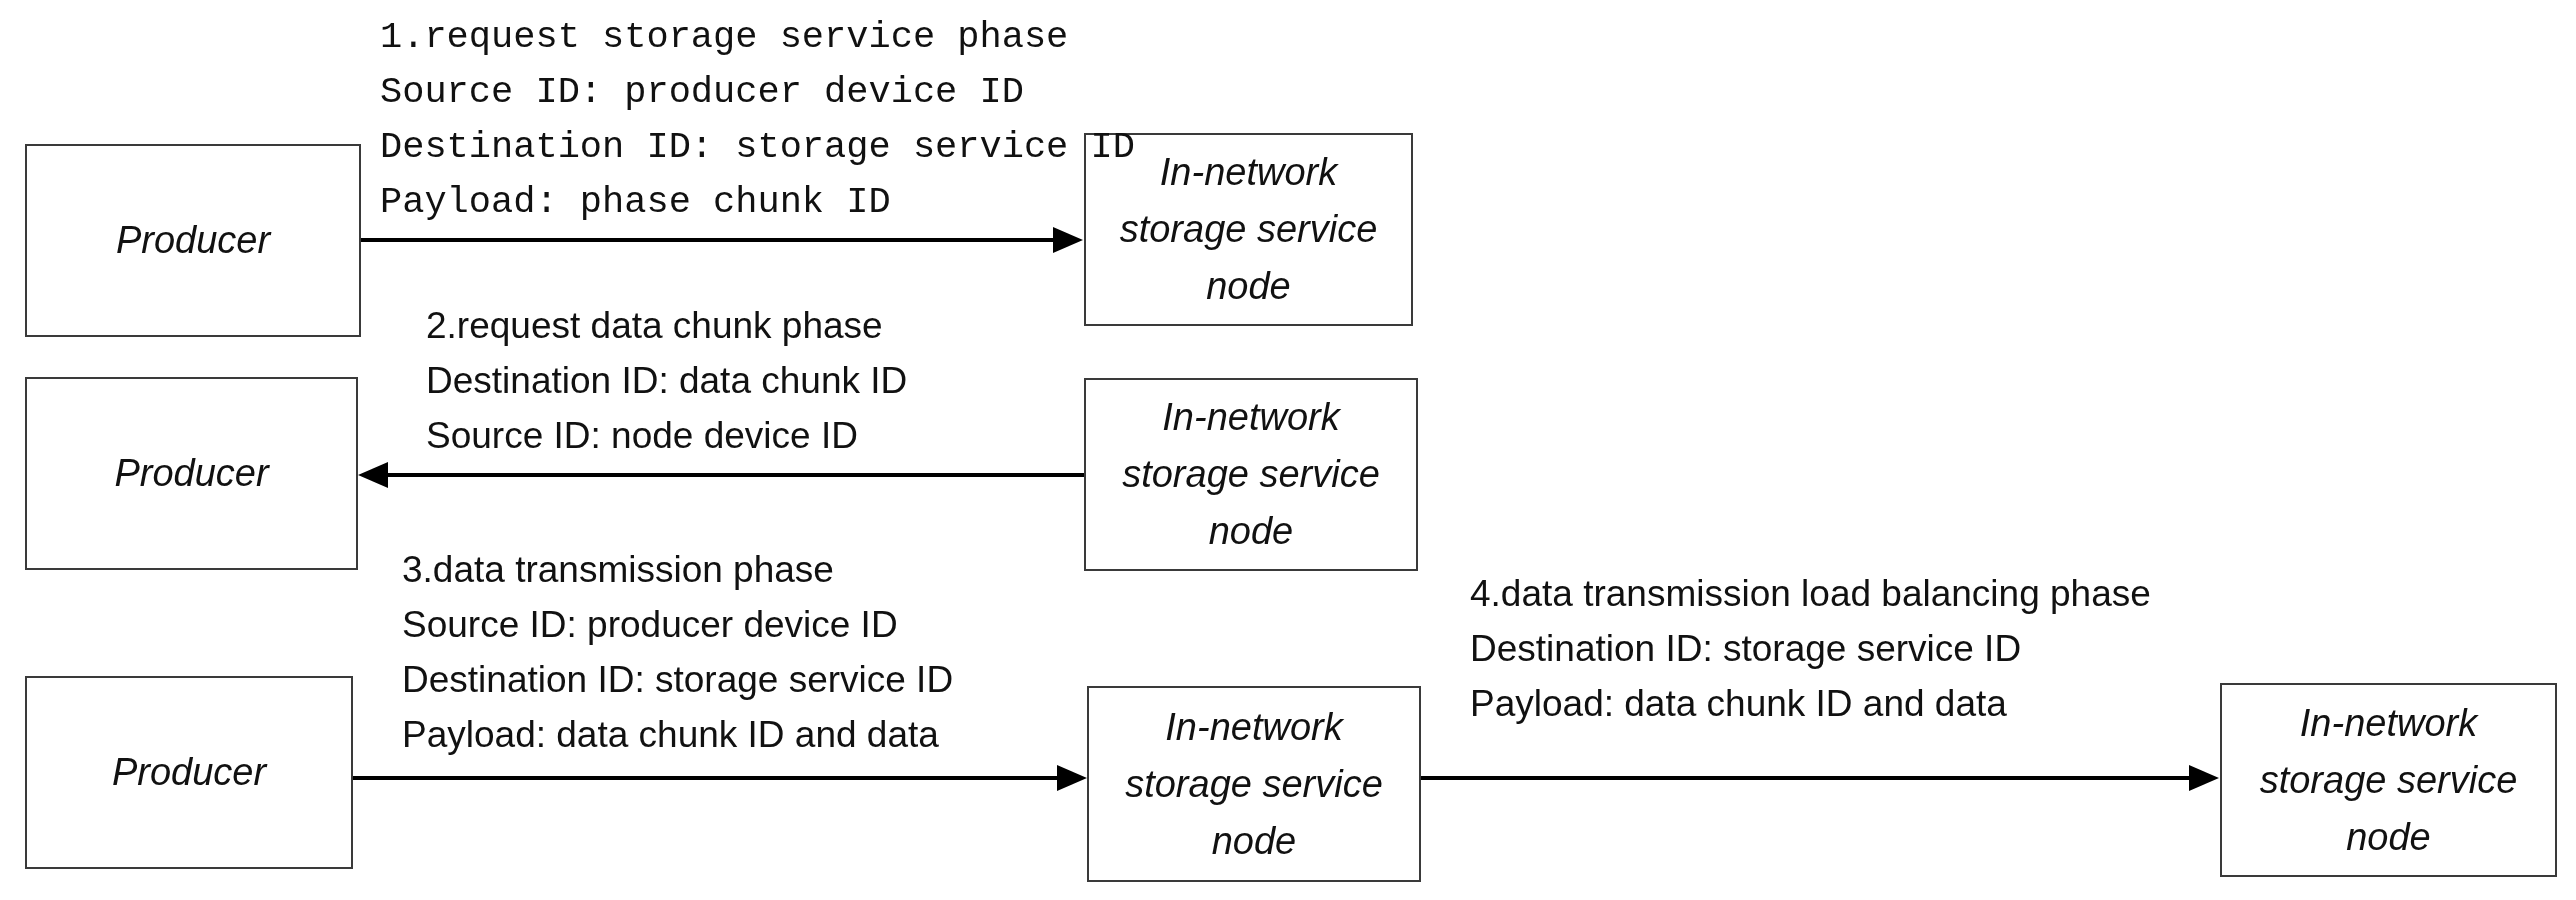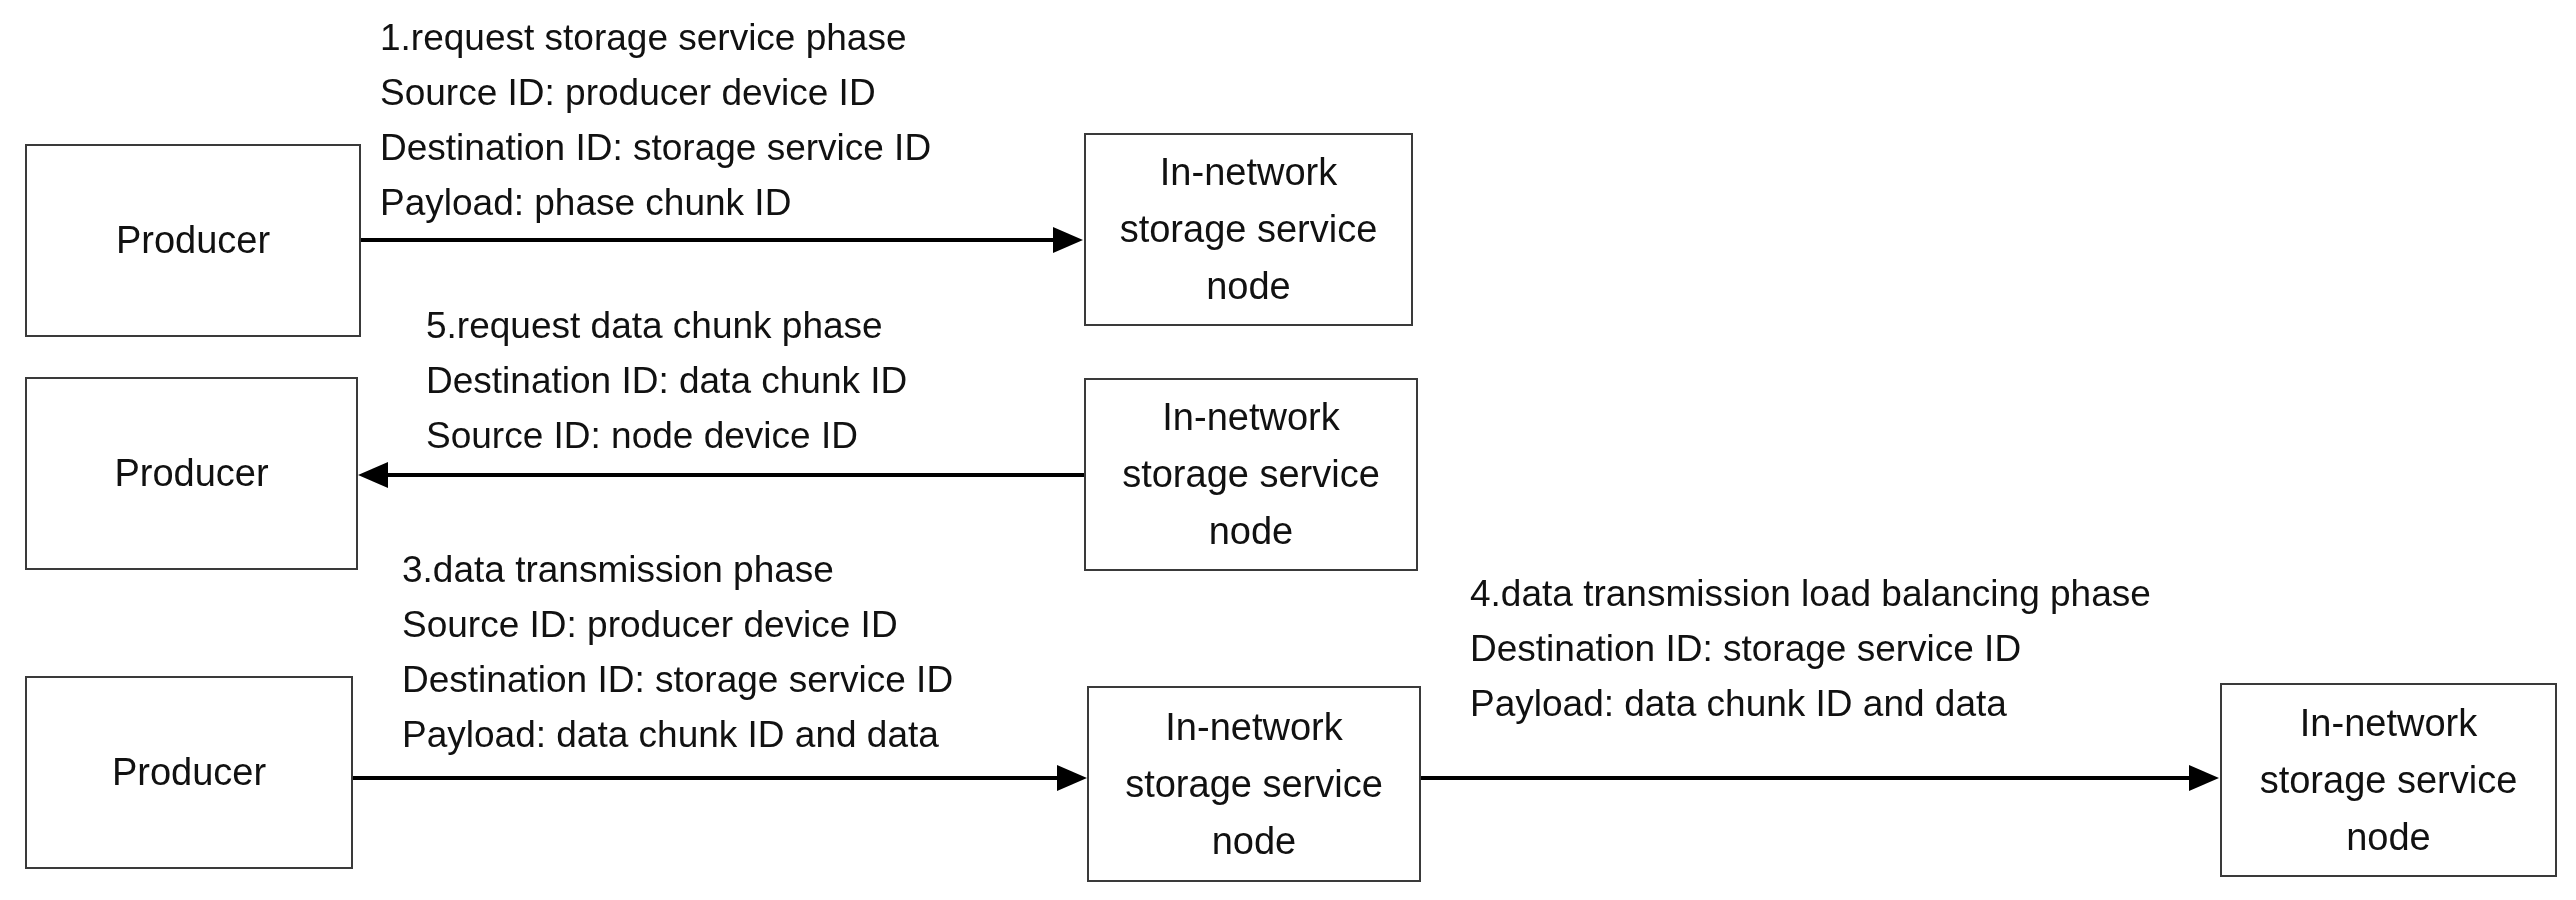--- a/index.html
+++ b/index.html
@@ -24,21 +24,21 @@
     border: 2.5px solid var(--border);
     box-sizing: border-box;
     display: flex;
     align-items: center;
     justify-content: center;
     text-align: center;
     font-size: 38px;
     line-height: 57px;
     color: var(--text);
   }
-  .box .inner { display: inline-block; }
+  .box .inner { display: inline-block; font-style: italic; }
   .innet .inner { max-width: 303px; }
   
   .p1 { left: 25px;   top: 144px; width: 336px; height: 193px; }
   .p2 { left: 25px;   top: 377px; width: 333px; height: 193px; }
   .p3 { left: 25px;   top: 676px; width: 328px; height: 193px; }
   
   .n1 { left: 1084px; top: 133px; width: 329px; height: 193px; }
   .n2 { left: 1084px; top: 378px; width: 334px; height: 193px; }
   .n3 { left: 1087px; top: 686px; width: 334px; height: 196px; }
   .n4 { left: 2220px; top: 683px; width: 337px; height: 194px; }
@@ -67,21 +67,21 @@
     border-right: 30px solid var(--arrow);
   }
   
   .note {
     position: absolute;
     font-size: 37px;
     line-height: 55px;
     white-space: nowrap;
     color: var(--text);
   }
-  .t1 { left: 380px;  top: 10px;  }
+  .t1 { left: 380px;  top: 10px; font-family: Liberation Mono, monospace;  }
   .t2 { left: 426px;  top: 298px; }
   .t3 { left: 402px;  top: 542px; }
   .t4 { left: 1470px; top: 566px; }
 </style>
 </head>
 <body>
 
 <div id="canvas">
 
   <div class="box producer p1">
@@ -105,21 +105,21 @@
     <span class="inner">Producer</span>
   </div>
   <div class="box innet n2">
     <span class="inner">In-network storage service node</span>
   </div>
   <div class="arrow left a2">
     <div class="shaft"></div>
     <div class="head"></div>
   </div>
   <div class="note t2">
-    <div>5.request data chunk phase</div>
+    <div>2.request data chunk phase</div>
     <div>Destination ID: data chunk ID</div>
     <div>Source ID: node device ID</div>
   </div>
 
   <div class="box producer p3">
     <span class="inner">Producer</span>
   </div>
   <div class="box innet n3">
     <span class="inner">In-network storage service node</span>
   </div>

